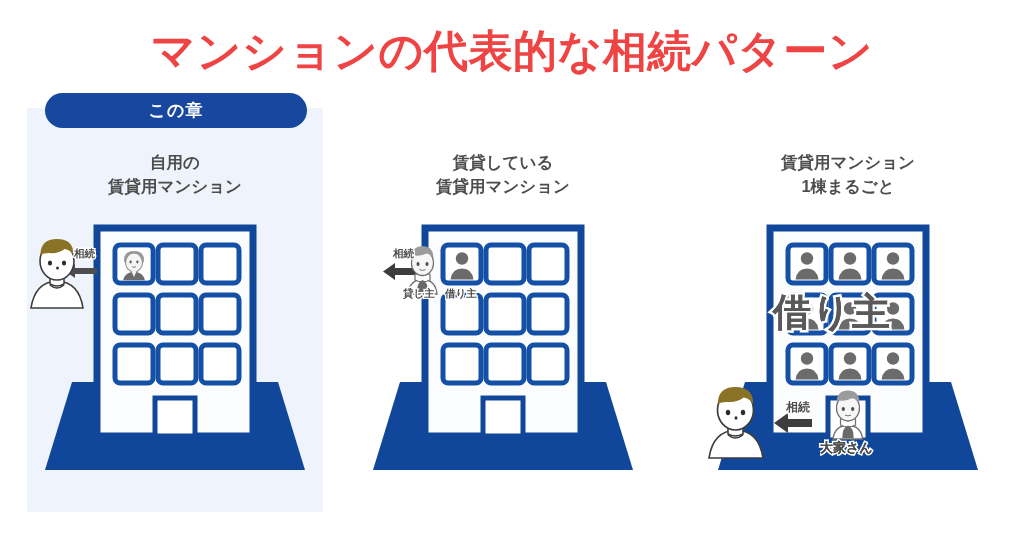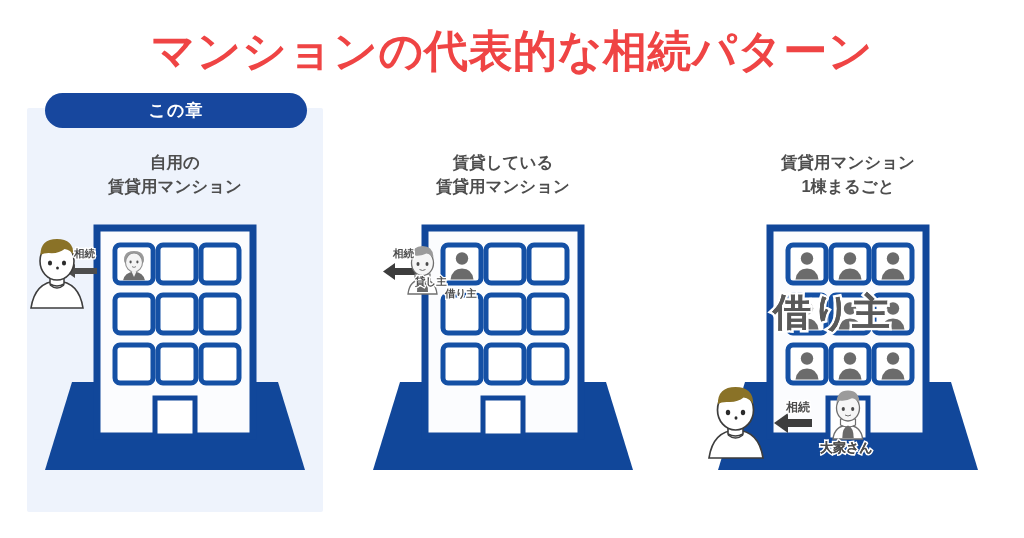--- a/index.html
+++ b/index.html
@@ -266,21 +266,21 @@
           <ellipse cx="63" cy="156" rx="1.5" ry="1.9" fill="#4a4a4a"></ellipse>
           <ellipse cx="72" cy="156" rx="1.5" ry="1.9" fill="#4a4a4a"></ellipse>
           <path d="M64.5,161.5 q3,2 6,0" stroke="#6f6f6f" stroke-width="1" fill="none"></path>
           <path d="M62,184 q0,-10 5.5,-12 q5.5,2 5.5,12 Z" fill="#6a6a6a"></path>
         </g>
       </svg>
     </div>
 
     <span class="lbl lbl-outline" style="left:38px; top:139px;">相続</span>
 
-    <span class="lbl lbl-outline" style="left:48px; top:167px;margin-left:12px;">貸し主</span>
+    <span class="lbl lbl-outline" style="left:48px; top:179px;">貸し主</span>
 
     <span class="lbl lbl-outline" style="left:90px; top:179px;">借り主</span>
   </div>
 
   <div class="panel" id="panel-3">
 
     <div class="panel-heading">賃貸用マンション
 1棟まるごと</div>
 
     <div class="scene">

